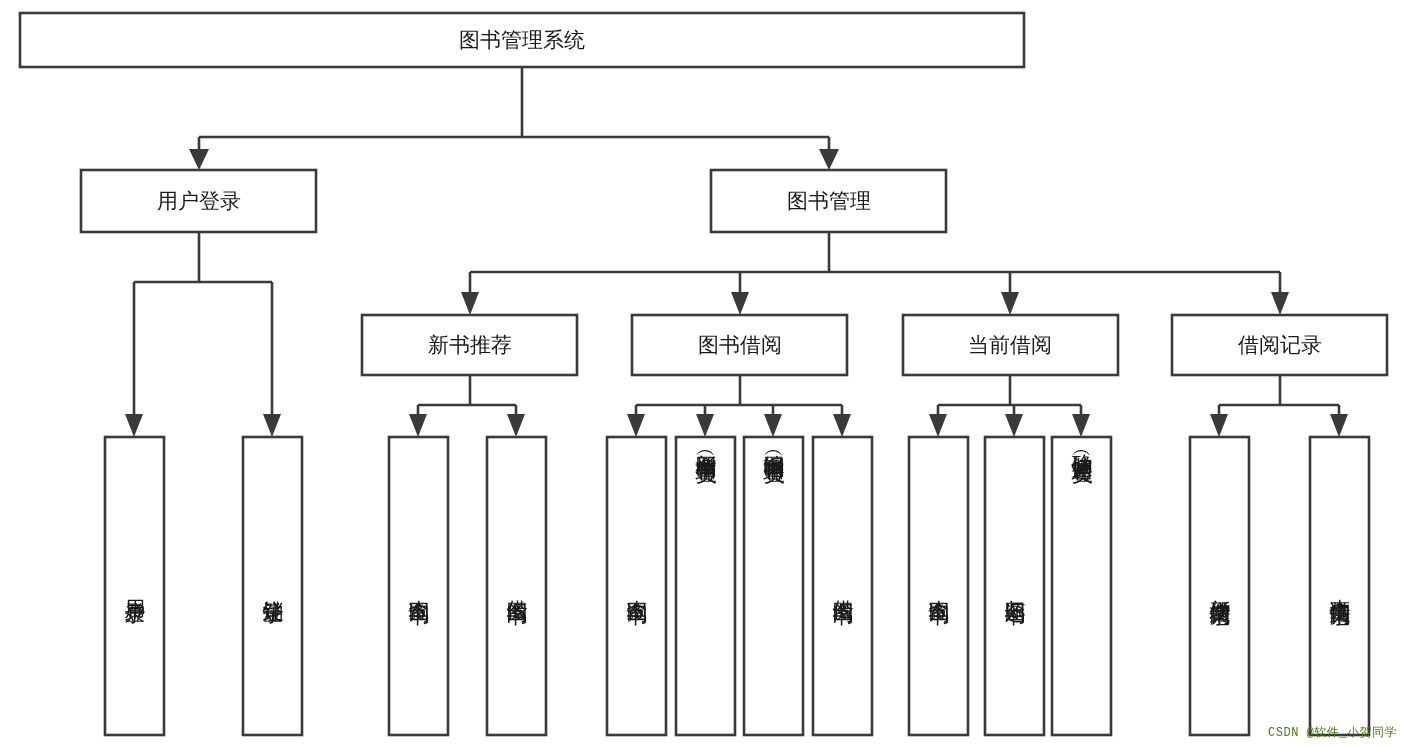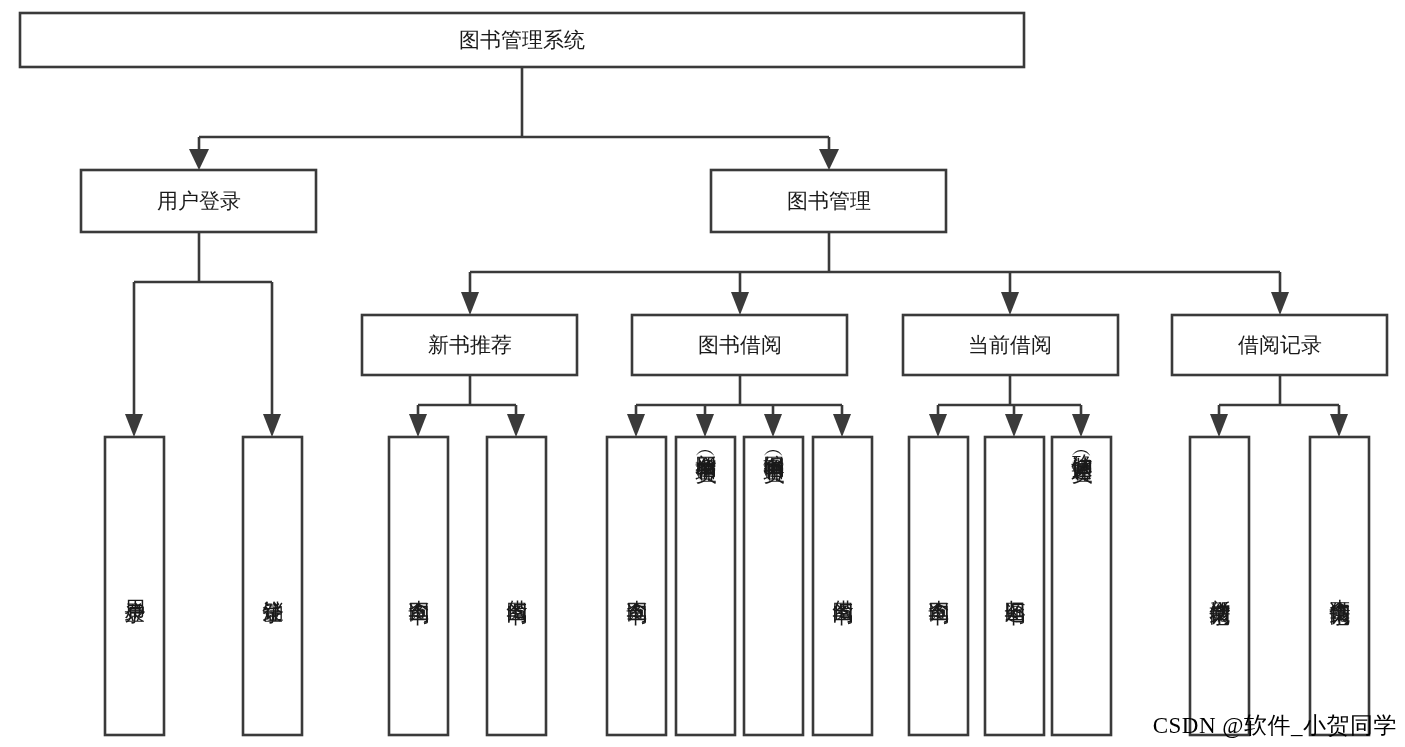--- a/index.html
+++ b/index.html
@@ -63,23 +63,23 @@
     font-size: 21px;
     line-height: 1.18;
     color: #1a1a1a;
     letter-spacing: 1.5px;
     white-space: nowrap;
   }
   .watermark {
     position: absolute;
     right: 8px;
     bottom: 6px;
-    font-family: Liberation Serif, serif;
-    font-size: 23px;
-    color: #000000;
+    font-family: Liberation Mono, monospace;
+    font-size: 12px;
+    color: #4d7c0f;
     white-space: nowrap;
     letter-spacing: 0.5px;
   }
 </style>
 </head>
 <body>
 
 <div id="diagram-root">
 
   <svg class="diagram-canvas" viewBox="0 0 1405 747">

